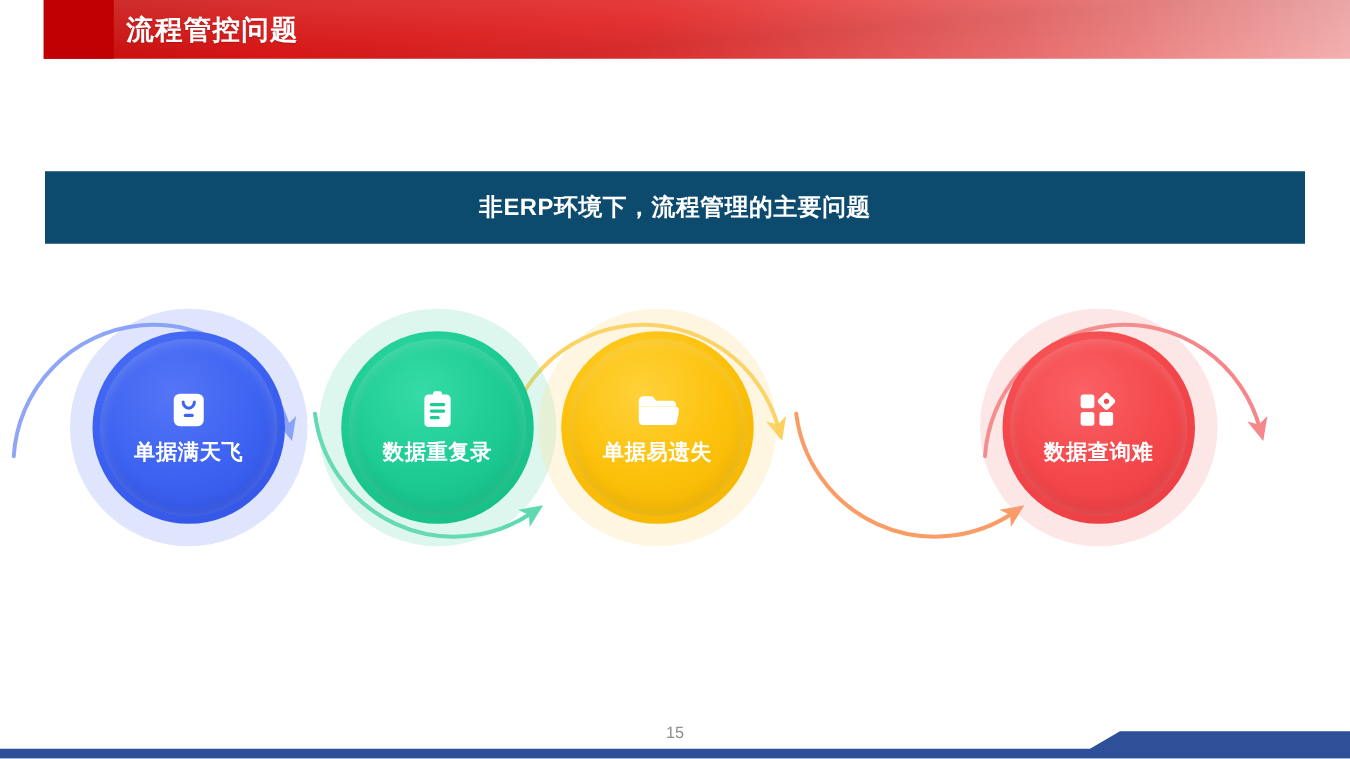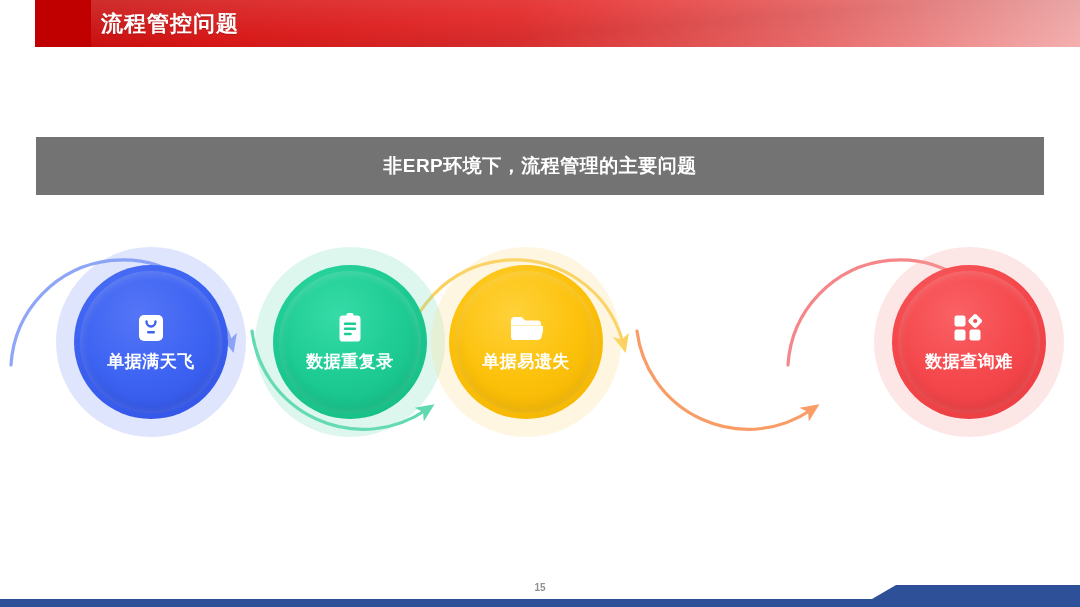--- a/index.html
+++ b/index.html
@@ -56,21 +56,21 @@
     text-shadow: 0 1px 1px rgba(120,0,0,0.35);
   }
 
   
   .banner {
     position: absolute;
     left: 36px;
     top: 137px;
     width: 1008px;
     height: 58px;
-    background: #737373;
+    background: #0c4a6e;
     display: flex;
     align-items: center;
     justify-content: center;
   }
   .banner-text {
     font-size: 19px;
     font-weight: bold;
     color: #ffffff;
     letter-spacing: 0.5px;
     white-space: nowrap;
@@ -146,39 +146,39 @@
     color: #ffffff;
     line-height: 1.35;
     letter-spacing: 0.5px;
   }
 
   
   #node-0 { left: 56px; }
   #node-1 { left: 255px; }
   #node-2 { left: 431px; }
   #node-3 { left: 640px; }
-  #node-4 { left: 874px; text-decoration: underline; }
+  #node-4 { left: 784px; text-decoration: underline; }
 
   
   .footer {
     position: absolute;
     left: 0;
     bottom: 0;
     width: 1080px;
     height: 32px;
   }
   .footer svg { display: block; }
   .page-num {
     position: absolute;
     left: 0;
     bottom: 14px;
     width: 1080px;
     text-align: center;
-    font-size: 10px;
-    font-weight: bold;
+    font-size: 13px;
+    font-weight: normal;
     color: #8f8f8f;
   }
 </style>
 </head>
 <body>
 
 <div class="header">
   <div class="header-gradient"></div>
   <div class="header-block"></div>
   <div class="header-sheen"></div>

